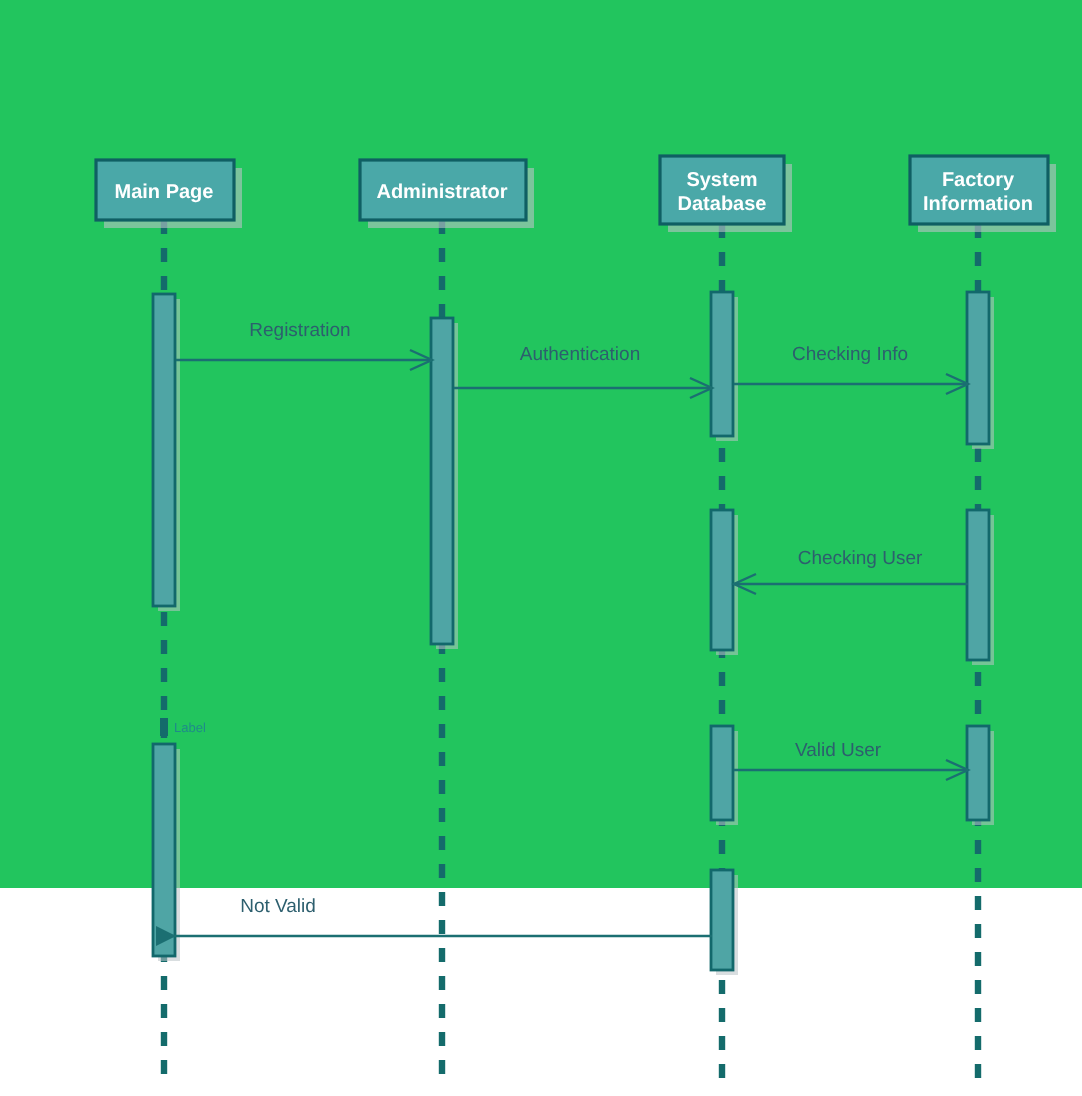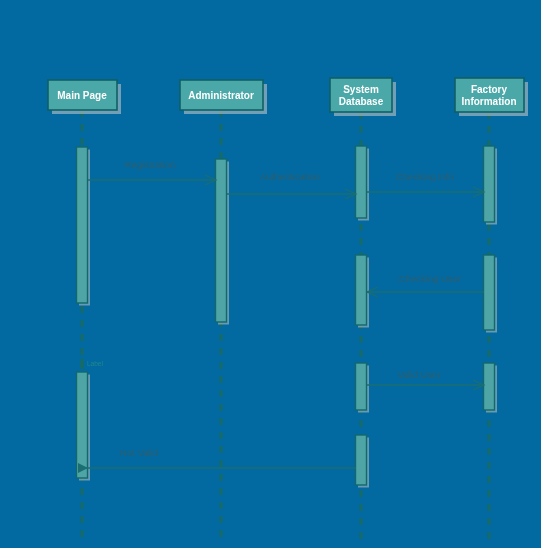--- a/index.html
+++ b/index.html
@@ -9,22 +9,22 @@
   }
   body {
     width: 541px;
     height: 548px;
     font-family: "Liberation Sans", sans-serif;
     overflow: hidden;
   }
   #diagram-canvas {
     position: relative;
     width: 541px;
-    height: 548px;
-    background: #0369a1;
+    height: 444px;
+    background: #22c55e;
     text-align: center;
   }
   #diagram-svg {
     position: absolute;
     left: 0;
     top: 0;
     width: 541px;
     height: 548px;
   }
   .lifeline-header-label {

